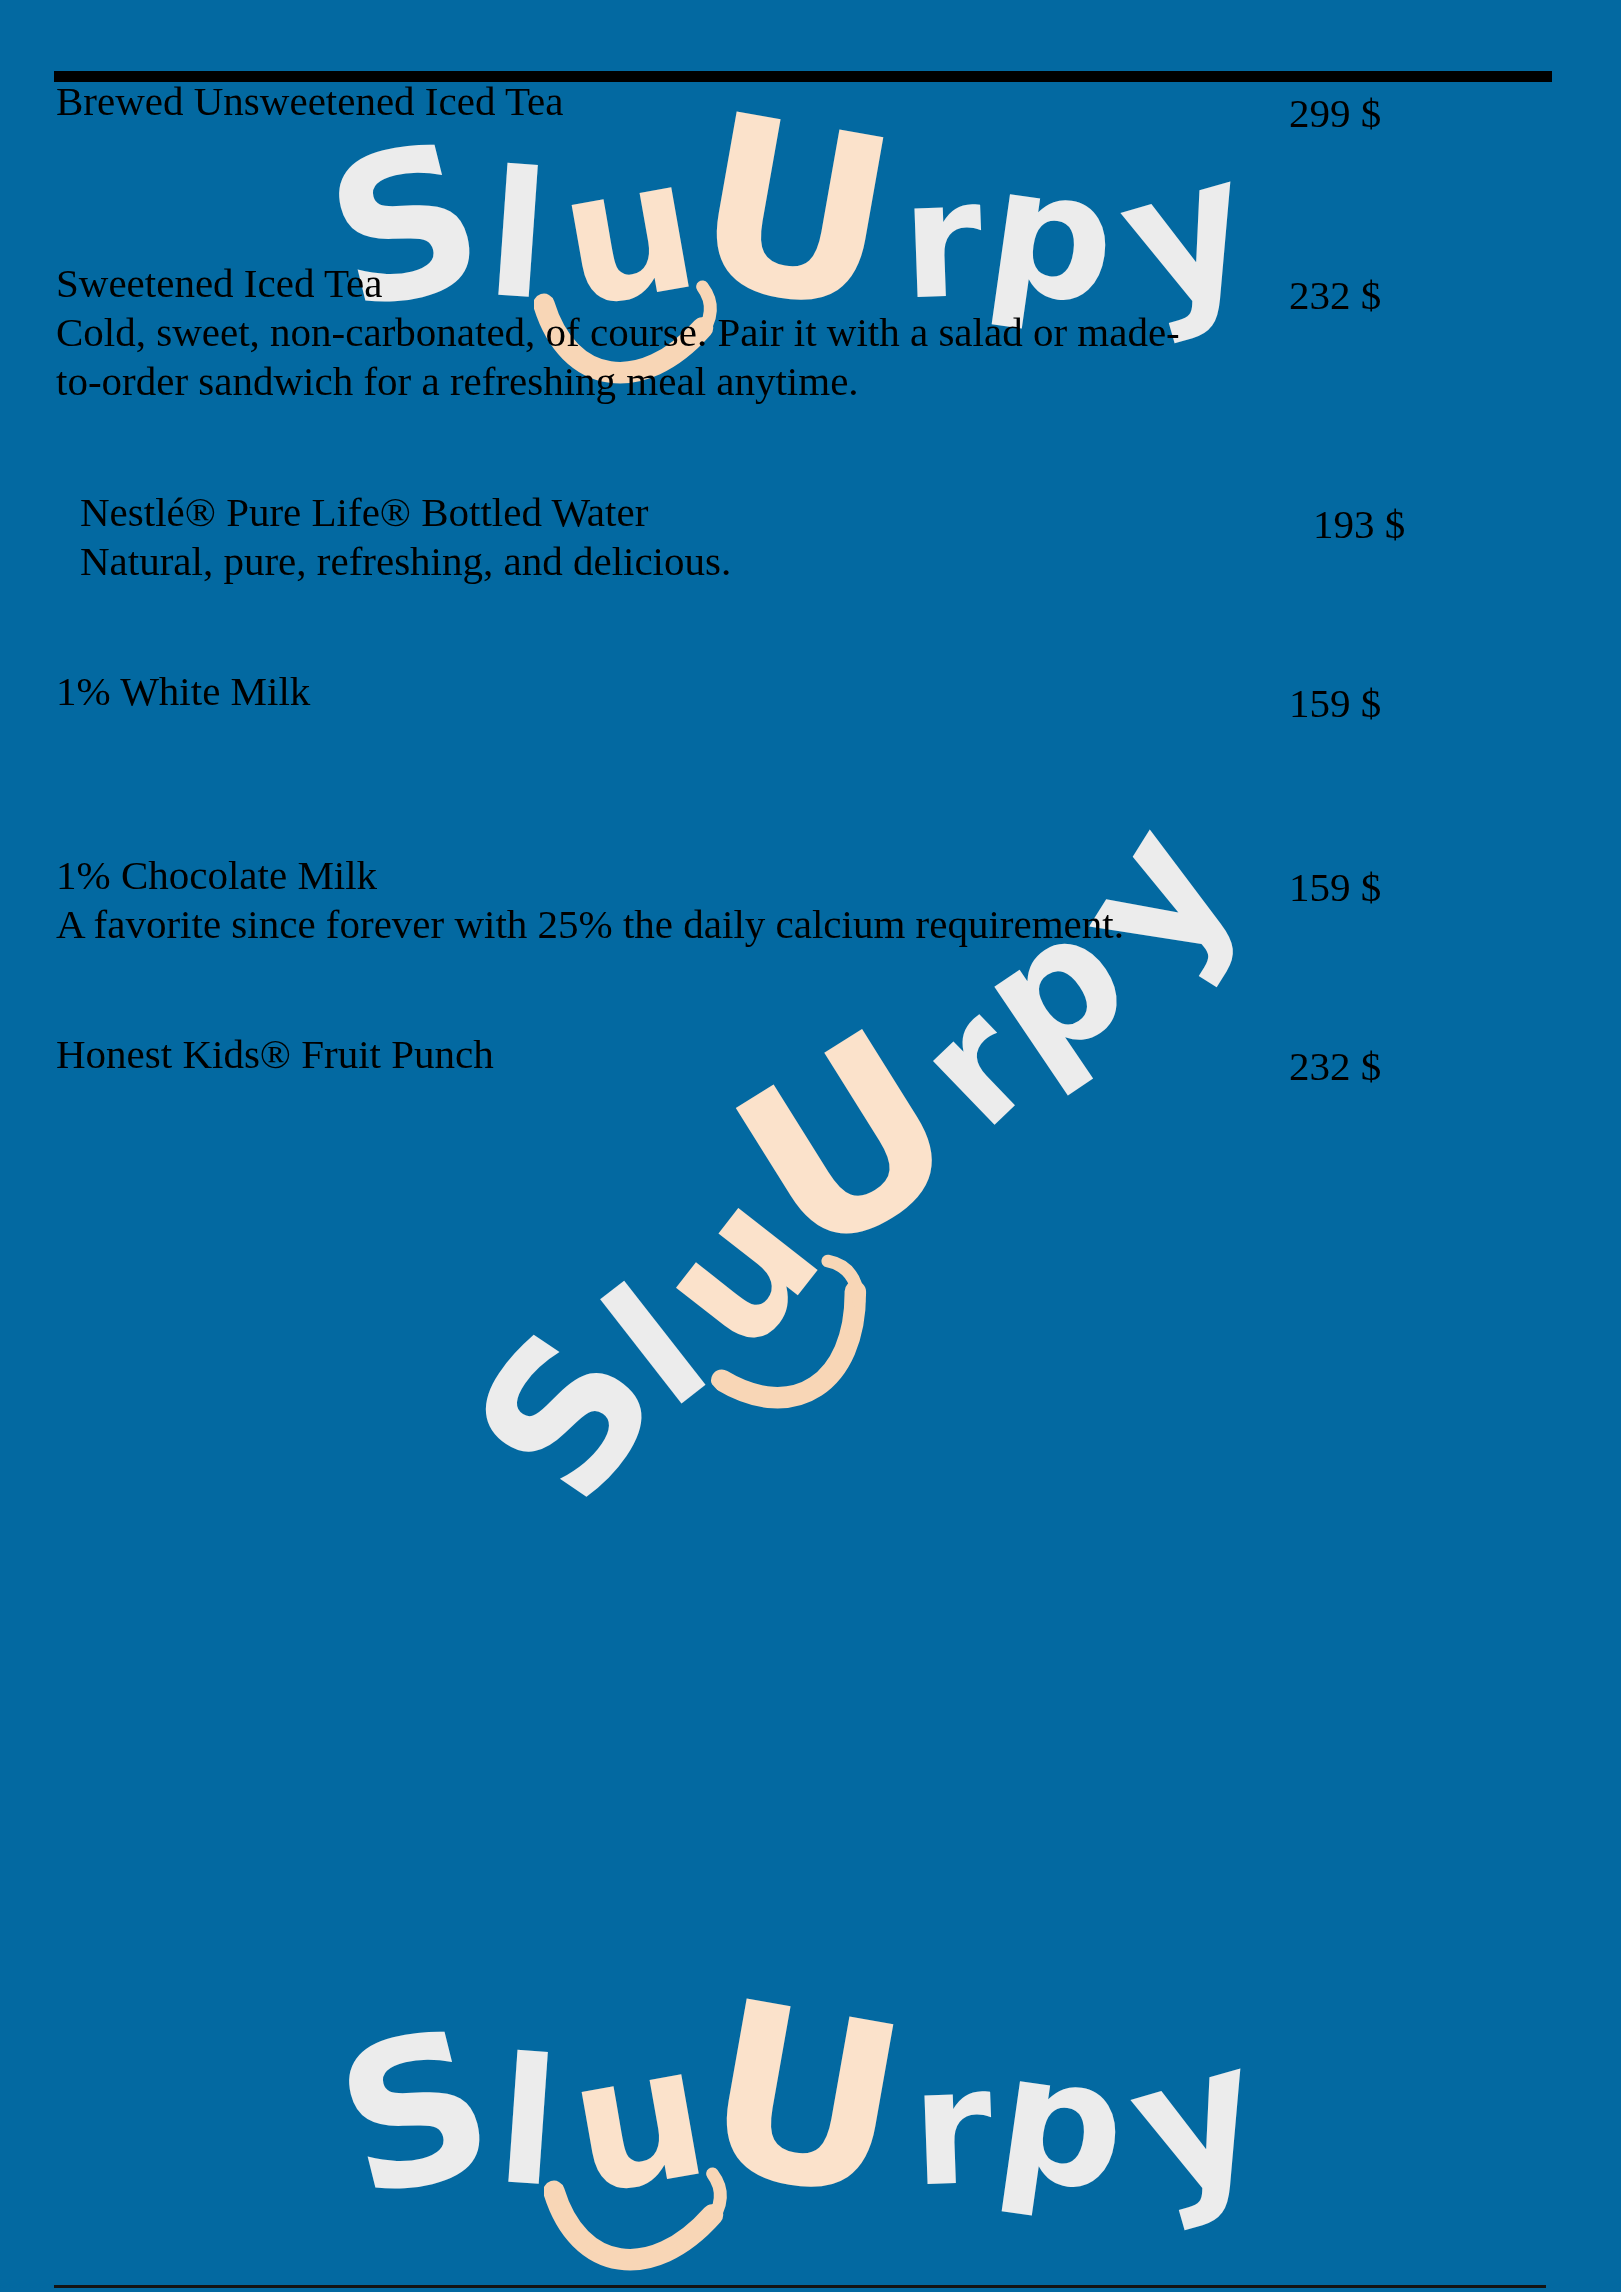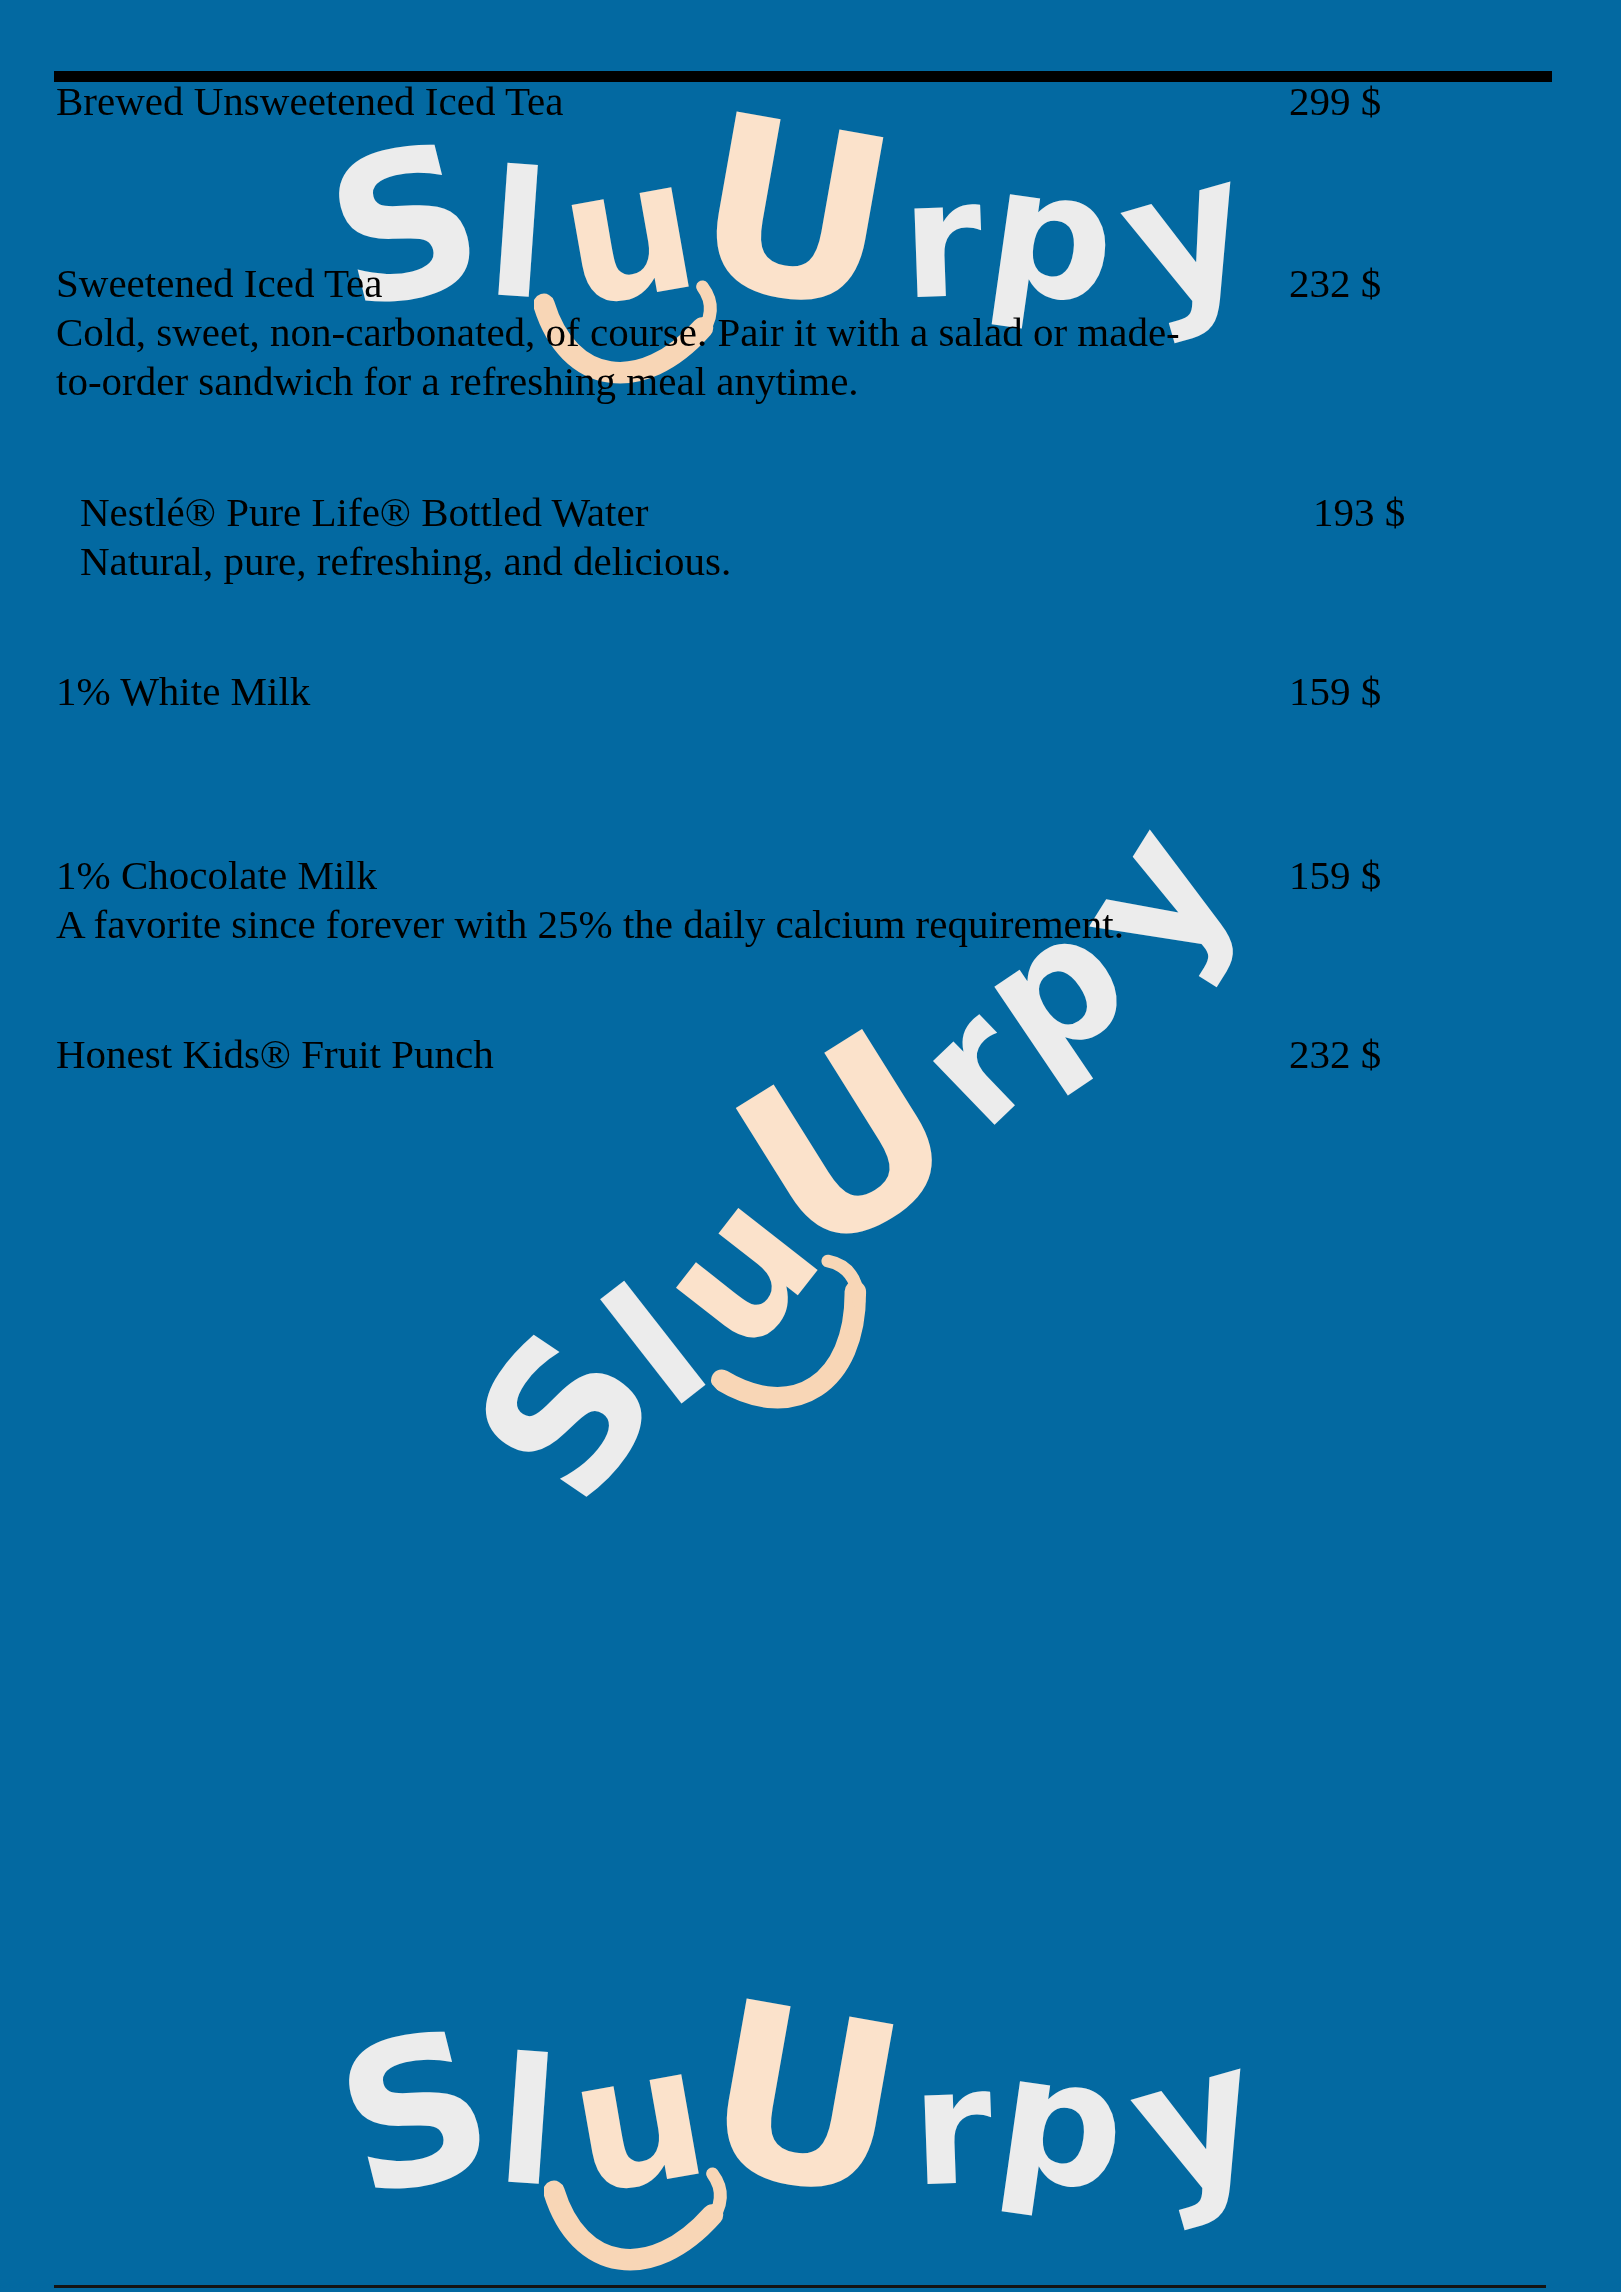--- a/index.html
+++ b/index.html
@@ -8,21 +8,21 @@
   .page{position:absolute;inset:0;background:#0369a1;}
 
   
   .rule-top{position:absolute;left:54px;top:71px;width:1498px;height:10.8px;background:#000;z-index:3;}
   .rule-bottom{position:absolute;left:54px;top:2285px;width:1492px;height:2.9px;background:#141414;z-index:3;}
 
   
   .items{position:absolute;left:0;top:0;width:100%;z-index:2;}
   .item{position:absolute;left:56px;width:1509px;font-size:41px;line-height:49px;color:#000;}
   .item .name{display:block;}
-  .item .price{position:absolute;left:1233px;top:0;white-space:nowrap;font-family:Liberation Serif, serif;}
+  .item .price{position:absolute;left:1233px;top:12px;white-space:nowrap;font-family:Liberation Serif, serif;}
   .item .desc{display:block;white-space:pre-line;width:1323px;}
   .item:nth-child(1){top:77px;}
   .item:nth-child(2){top:259px;}
   .item:nth-child(3){top:488px;margin-left:24px;}
   .item:nth-child(4){top:667px;}
   .item:nth-child(5){top:851px;}
   .item:nth-child(6){top:1030px;}
 
   
   .wm{position:absolute;z-index:0;display:flex;align-items:baseline;

